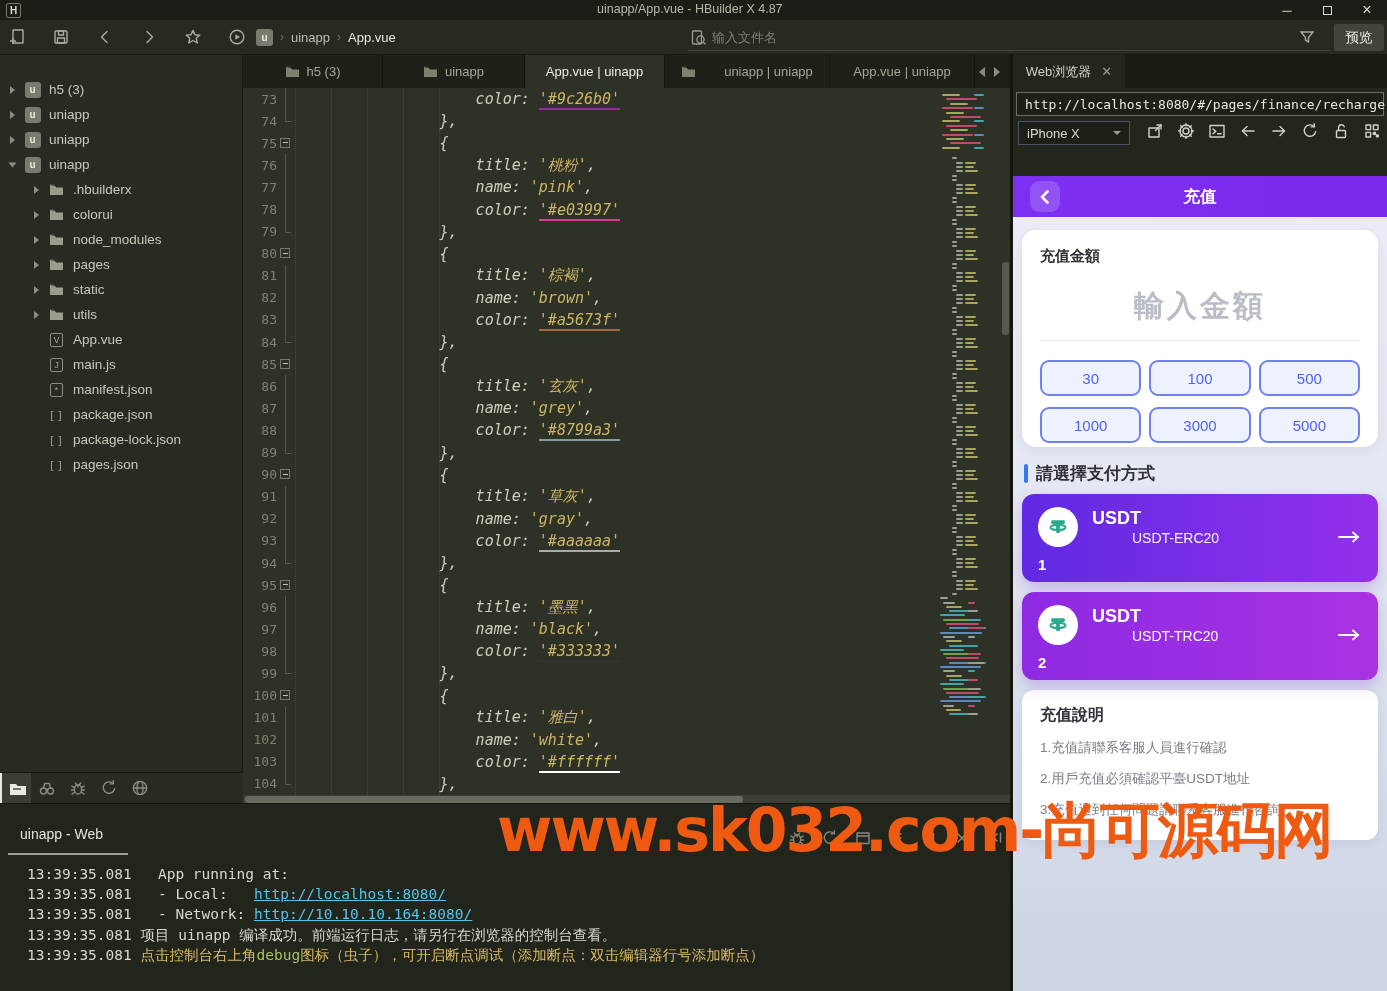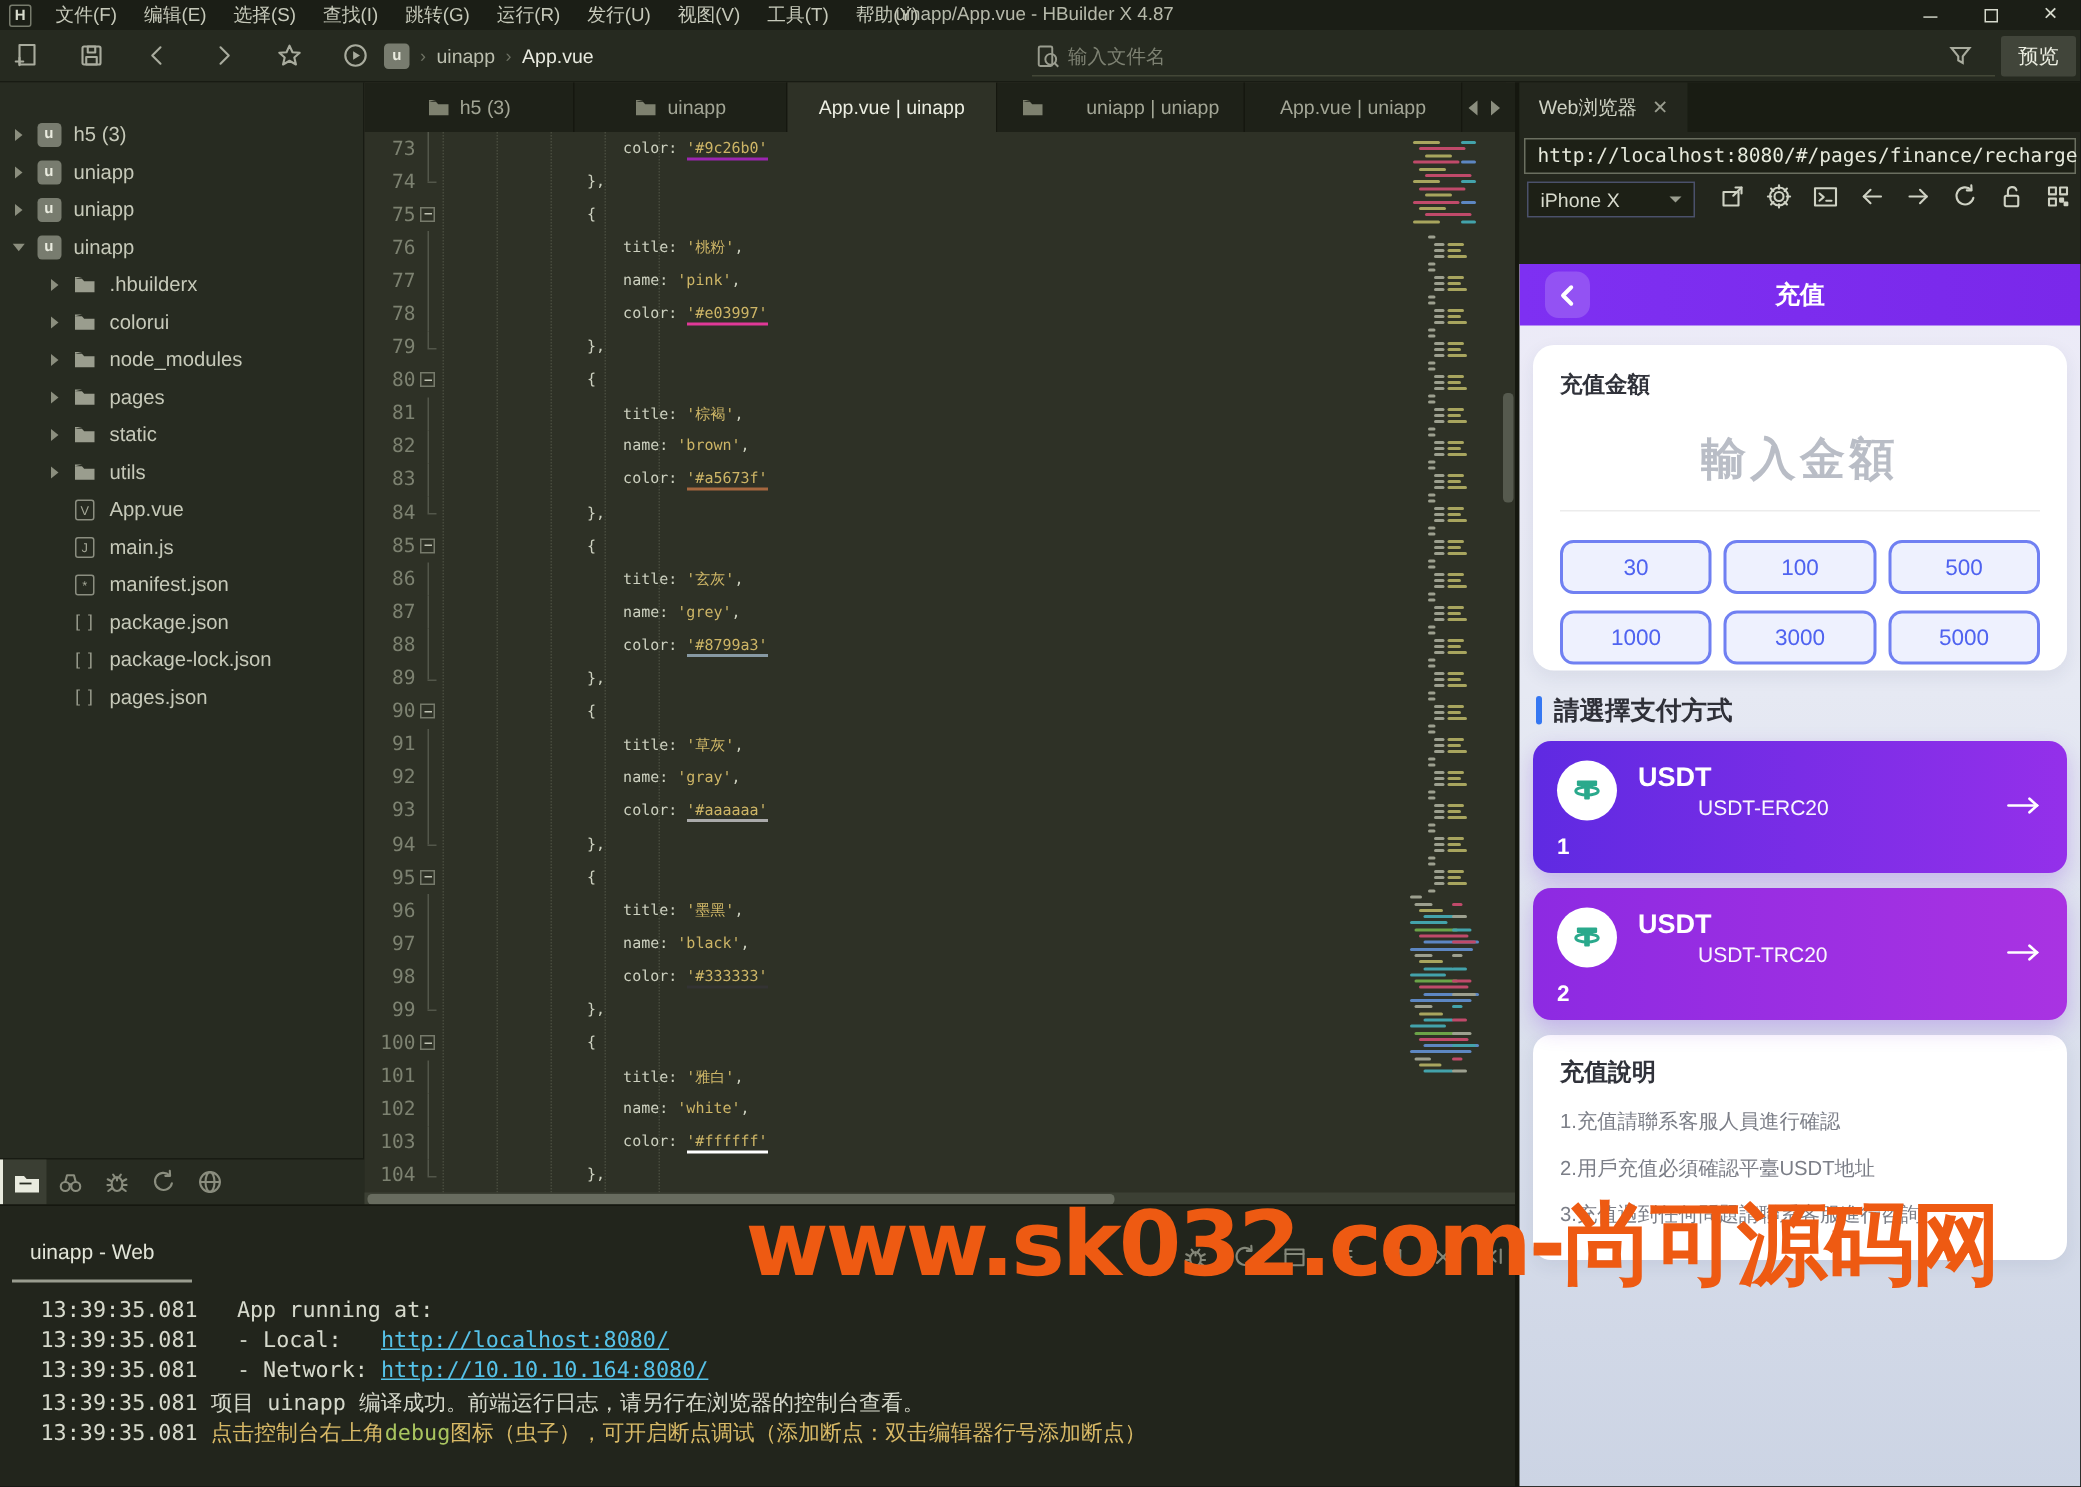--- a/index.html
+++ b/index.html
@@ -70,21 +70,21 @@
   .codewrap{position:absolute;left:0;top:33px;width:767px;height:707px;overflow:hidden;}
   .guide{position:absolute;top:0;bottom:0;width:0;border-left:1px dotted #474b3d;}
   .cline{height:22.1px;display:flex;align-items:center;white-space:pre;}
   .ln{width:34px;text-align:right;font-size:13px;color:#7d8271;flex:0 0 auto;font-family:"DejaVu Sans Mono",monospace;}
   .fold{width:18px;height:22.1px;position:relative;flex:0 0 auto;}
   .fbox{position:absolute;left:3px;top:5.5px;width:10px;height:10px;border:1px solid #767a6b;}
   .fbox:after{content:"";position:absolute;left:1.5px;top:3.5px;width:5px;height:1px;background:#c0c3b3;}
   .fmid{position:absolute;left:8px;top:0;bottom:0;width:1px;background:#53574a;}
   .fend-v{position:absolute;left:8px;top:0;height:11px;width:1px;background:#53574a;}
   .fend-h{position:absolute;left:8px;top:11px;width:6px;height:1px;background:#53574a;}
-  .ctext{font-family:"DejaVu Sans Mono","Liberation Mono",monospace;font-size:10px;color:#ccd0bf;}
+  .ctext{font-family:"DejaVu Sans Mono","Liberation Mono",monospace;font-size:15px;color:#ccd0bf;font-style:italic;}
   .ctext .str{color:#cdb566;}
   .minimap{position:absolute;right:10px;top:0;width:62px;height:707px;}
   .mmbar{position:absolute;height:2px;border-radius:1px;}
   .vscroll{position:absolute;right:0;top:0;width:9px;height:707px;}
   .vthumb{position:absolute;left:1px;width:7px;border-radius:3px;background:#565a4e;}
   .hscroll{position:absolute;left:0;top:740px;width:767px;height:8px;background:#3c4034;}
   .hthumb{position:absolute;left:2px;top:0.5px;width:498px;height:7px;border-radius:3px;background:#686c5f;}
 
   
   .console{position:absolute;left:0;top:803px;width:1010px;height:188px;background:#22251c;border-top:1px solid #15170f;}
@@ -151,32 +151,20 @@
   svg{display:block;}
 </style>
 </head>
 <body>
 
 <div class="app">
 
   <div class="titlebar">
     <div class="logo">
         <span>H</span>
-      </div>
-    <div class="menubar" id="menubar">
-        <span class="menu-item">文件(F)</span>
-        <span class="menu-item">编辑(E)</span>
-        <span class="menu-item">选择(S)</span>
-        <span class="menu-item">查找(I)</span>
-        <span class="menu-item">跳转(G)</span>
-        <span class="menu-item">运行(R)</span>
-        <span class="menu-item">发行(U)</span>
-        <span class="menu-item">视图(V)</span>
-        <span class="menu-item">工具(T)</span>
-        <span class="menu-item">帮助(Y)</span>
       </div>
     <div class="win-title">uinapp/App.vue - HBuilder X 4.87</div>
     <div class="win-controls">
       <span class="wc">─</span>
       <span class="wc">
           <span class="maxbox"></span>
         </span>
       <span class="wc" style="font-size:16px;">×</span>
     </div>
   </div>

